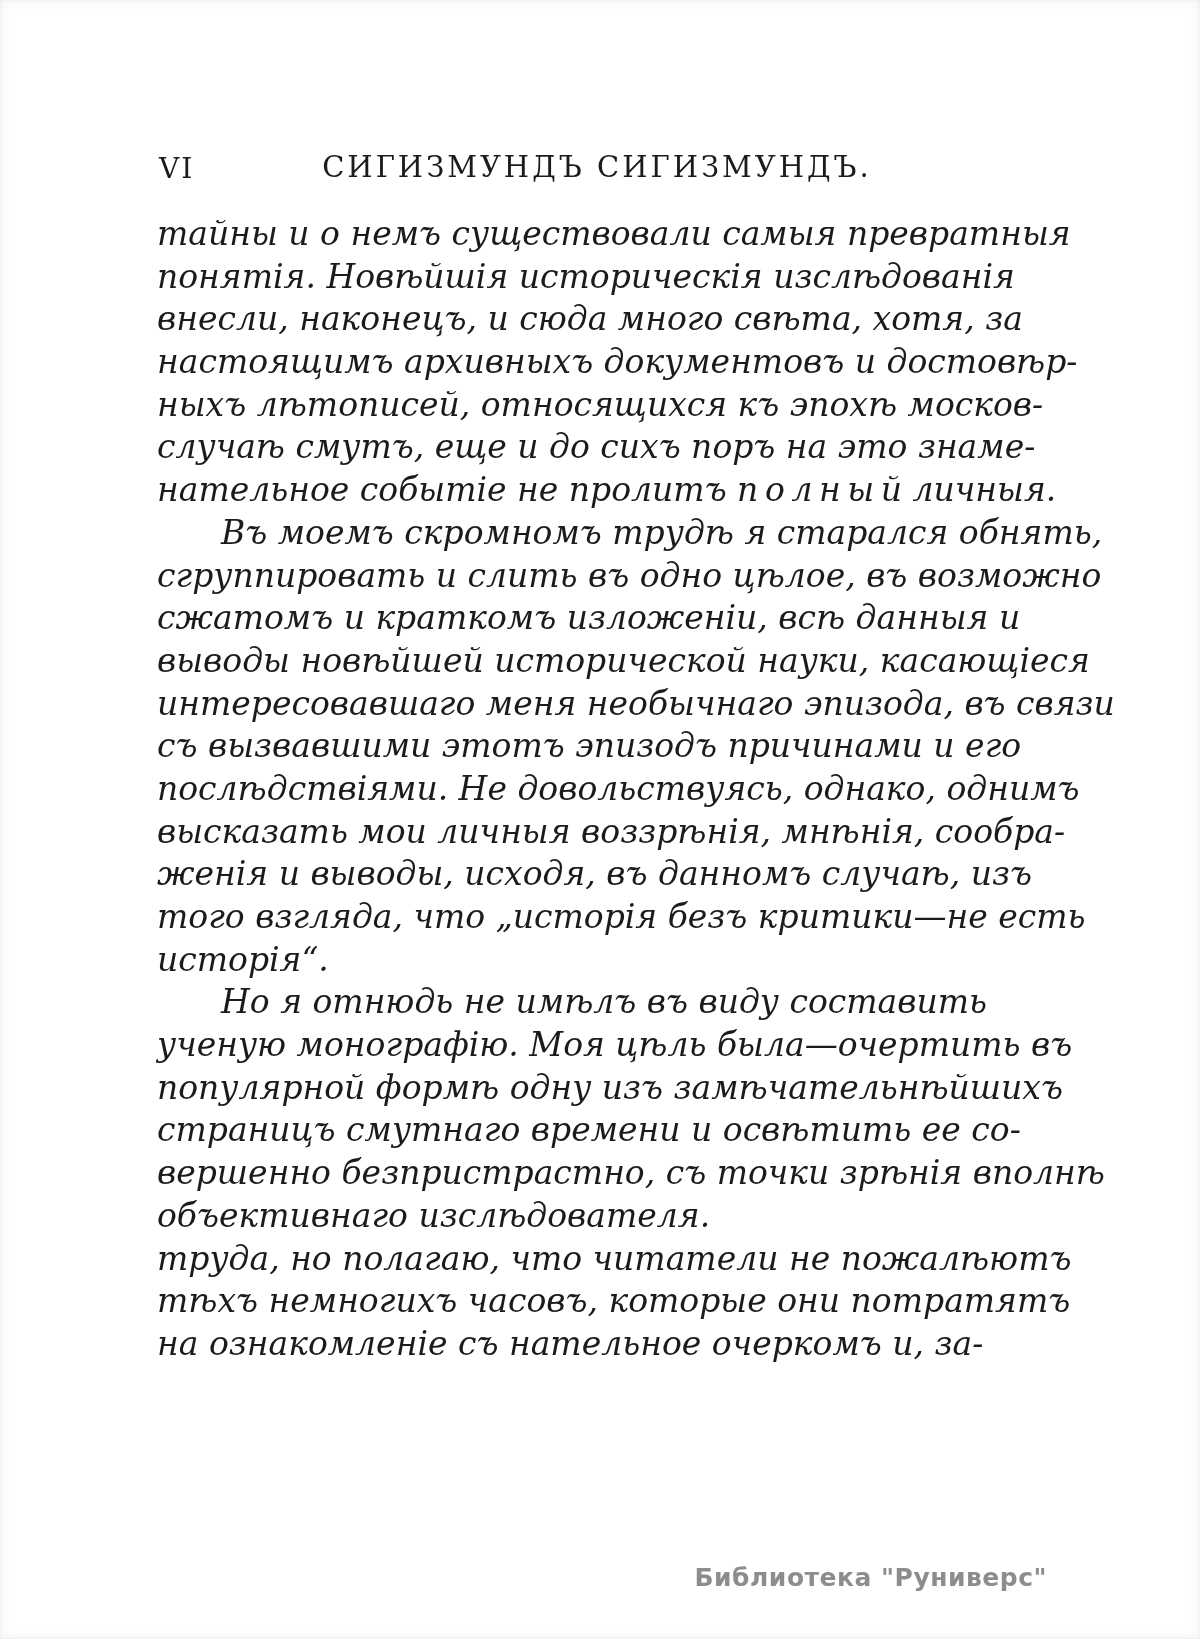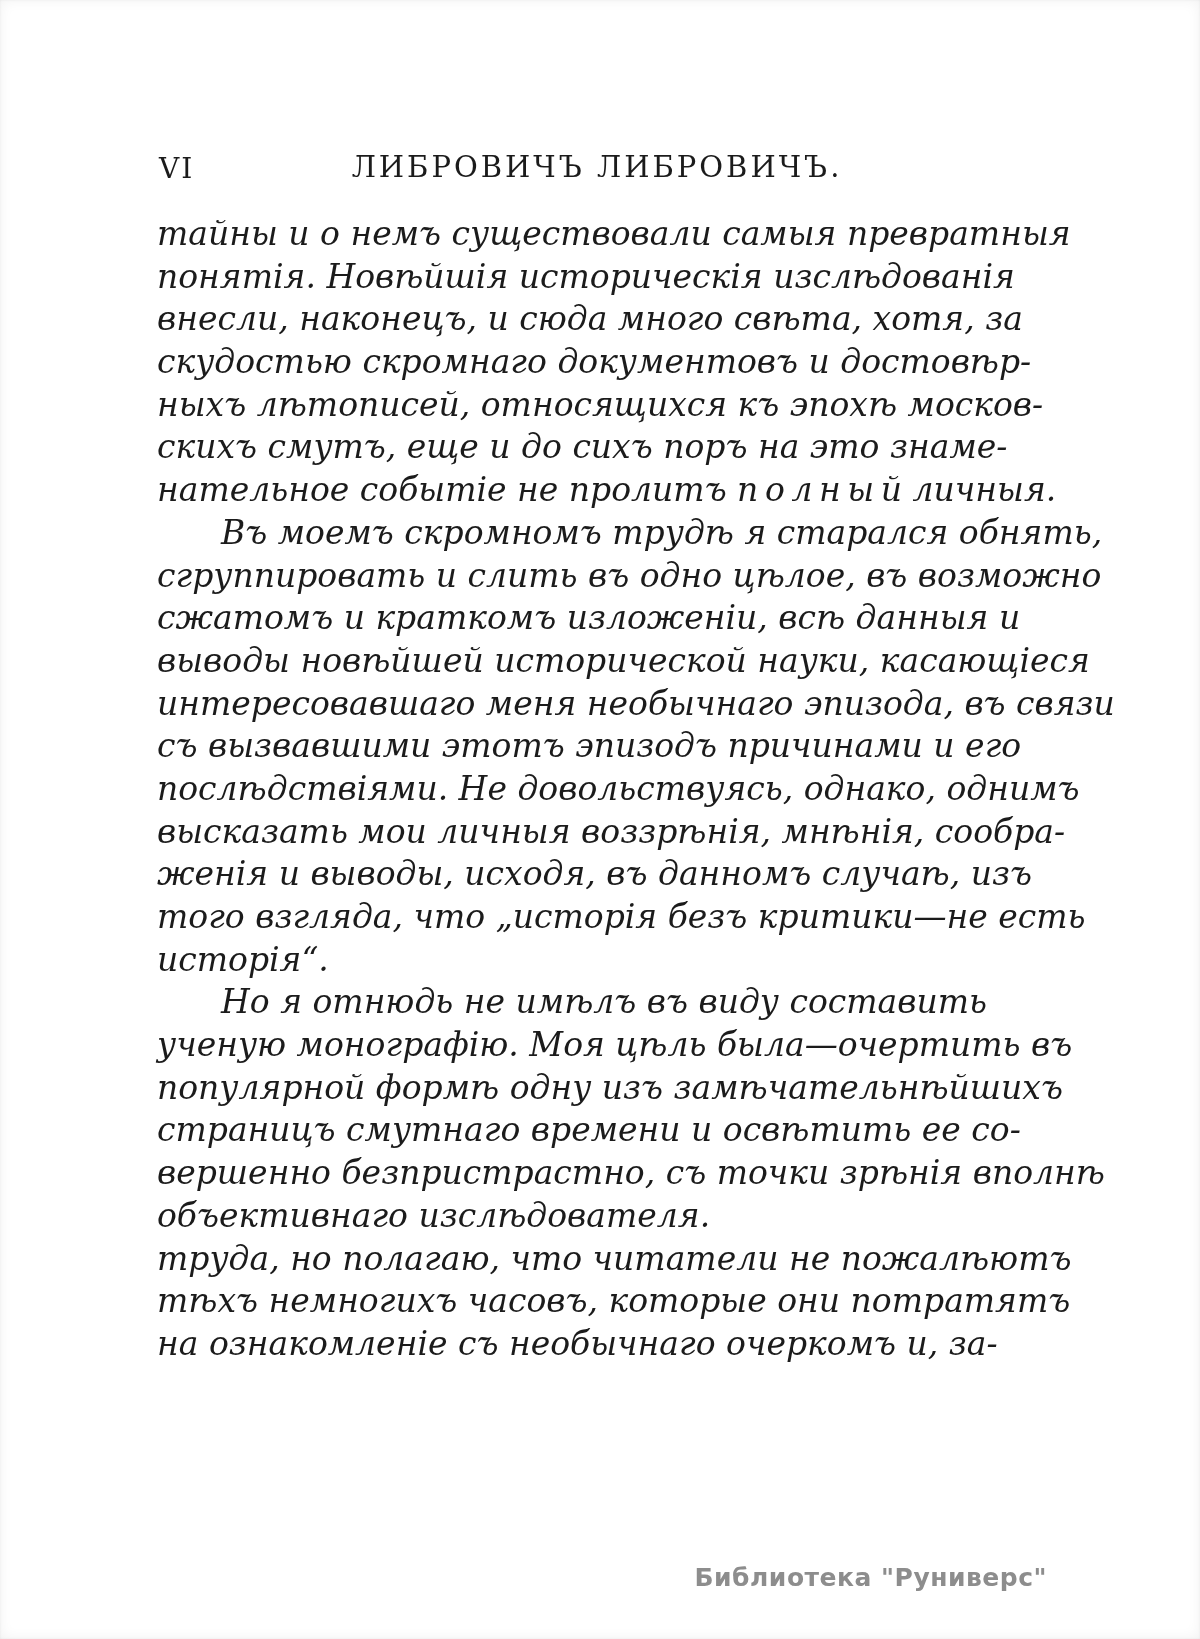--- a/index.html
+++ b/index.html
@@ -77,48 +77,48 @@
     letter-spacing: 0.5px;
   }
 </style>
 </head>
 <body>
 
 <div class="page">
 
   <header class="running-head">
     <span class="folio">VI</span>
-    <span class="running-title">ЛИБРОВИЧЪ ЛИБРОВИЧЪ.</span>
+    <span class="running-title">СИГИЗМУНДЪ СИГИЗМУНДЪ.</span>
   </header>
 
   <main class="body-text">
       <div class="line">тайны и о немъ существовали самыя превратныя</div>
       <div class="line">понятія. Новѣйшія историческія изслѣдованія</div>
       <div class="line">внесли, наконецъ, и сюда много свѣта, хотя, за</div>
-      <div class="line">скудостью скромнаго документовъ и достовѣр-</div>
+      <div class="line">настоящимъ архивныхъ документовъ и достовѣр-</div>
       <div class="line">ныхъ лѣтописей, относящихся къ эпохѣ москов-</div>
-      <div class="line">скихъ смутъ, еще и до сихъ поръ на это знаме-</div>
+      <div class="line">случаѣ смутъ, еще и до сихъ поръ на это знаме-</div>
       <div class="line">нательное событіе не пролитъ п о л н ы й личныя.</div>
       <div class="line indent">Въ моемъ скромномъ трудѣ я старался обнять,</div>
       <div class="line">сгруппировать и слить въ одно цѣлое, въ возможно</div>
       <div class="line">сжатомъ и краткомъ изложеніи, всѣ данныя и</div>
       <div class="line">выводы новѣйшей исторической науки, касающіеся</div>
       <div class="line">интересовавшаго меня необычнаго эпизода, въ связи</div>
       <div class="line">съ вызвавшими этотъ эпизодъ причинами и его</div>
       <div class="line">послѣдствіями. Не довольствуясь, однако, однимъ</div>
       <div class="line">высказать мои личныя воззрѣнія, мнѣнія, сообра-</div>
       <div class="line">женія и выводы, исходя, въ данномъ случаѣ, изъ</div>
       <div class="line">того взгляда, что „исторія безъ критики—не есть</div>
       <div class="line last">исторія“.</div>
       <div class="line indent">Но я отнюдь не имѣлъ въ виду составить</div>
       <div class="line">ученую монографію. Моя цѣль была—очертить въ</div>
       <div class="line">популярной формѣ одну изъ замѣчательнѣйшихъ</div>
       <div class="line">страницъ смутнаго времени и освѣтить ее со-</div>
       <div class="line">вершенно безпристрастно, съ точки зрѣнія вполнѣ</div>
       <div class="line last">объективнаго изслѣдователя.</div>
       <div class="line">труда, но полагаю, что читатели не пожалѣютъ</div>
       <div class="line">тѣхъ немногихъ часовъ, которые они потратятъ</div>
-      <div class="line">на ознакомленіе съ необычнаго очеркомъ и, за-</div>
+      <div class="line">на ознакомленіе съ нательное очеркомъ и, за-</div>
     </main>
 
   <div class="watermark">Библиотека "Руниверс"</div>
 
 </div>
 
 </body></html>

